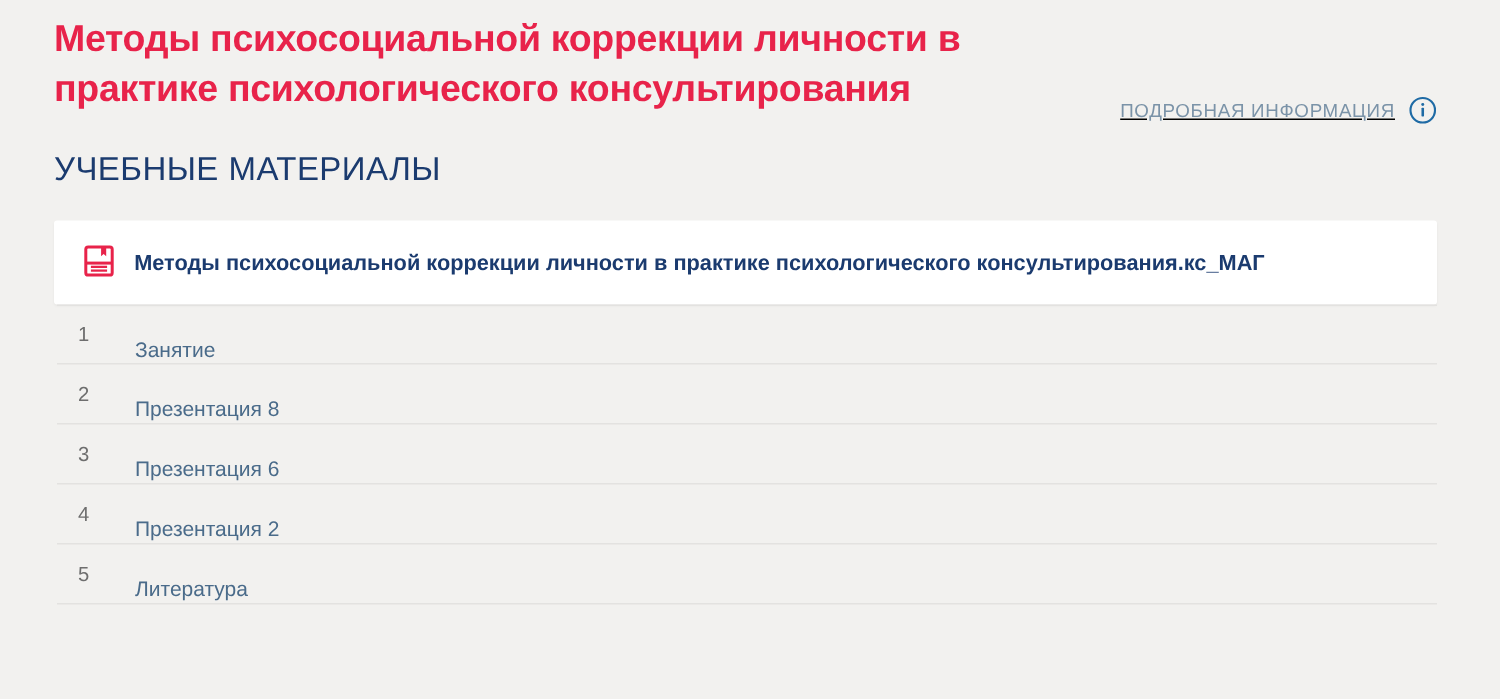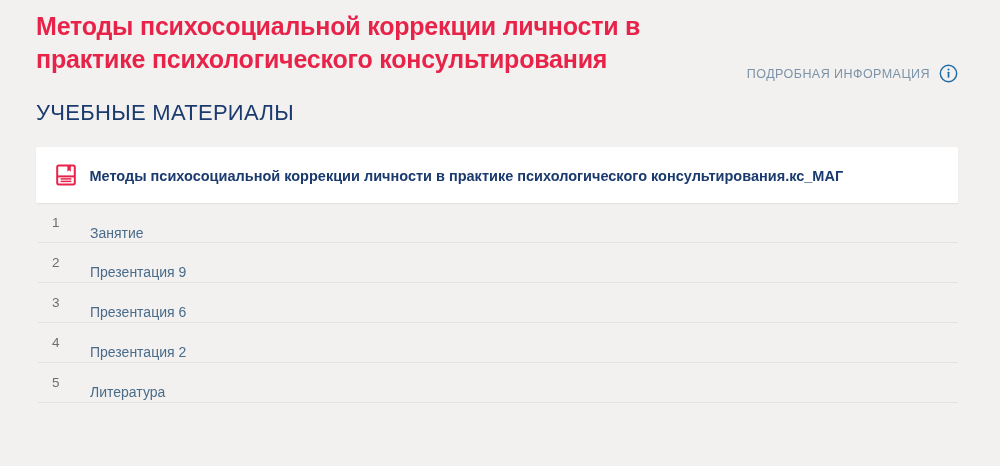--- a/index.html
+++ b/index.html
@@ -39,20 +39,21 @@
 
   .details-link {
     margin-left: auto;
     display: flex;
     align-items: center;
     gap: 9px;
     padding-top: 54px;
     padding-right: 22px;
     cursor: pointer;
     white-space: nowrap;
+    text-decoration: underline;
   }
 
   .details-label {
     color: #7b93a8;
     font-size: 12.5px;
     font-weight: normal;
     letter-spacing: 0.45px;
   }
 
   .info-icon {
@@ -170,21 +171,21 @@
   </div>
 </div>
 
 <ul class="materials-list">
   <li class="material-row">
     <span class="row-index">1</span>
     <span class="row-label">Занятие</span>
   </li>
   <li class="material-row">
     <span class="row-index">2</span>
-    <span class="row-label">Презентация 9</span>
+    <span class="row-label">Презентация 8</span>
   </li>
   <li class="material-row">
     <span class="row-index">3</span>
     <span class="row-label">Презентация 6</span>
   </li>
   <li class="material-row">
     <span class="row-index">4</span>
     <span class="row-label">Презентация 2</span>
   </li>
   <li class="material-row">

